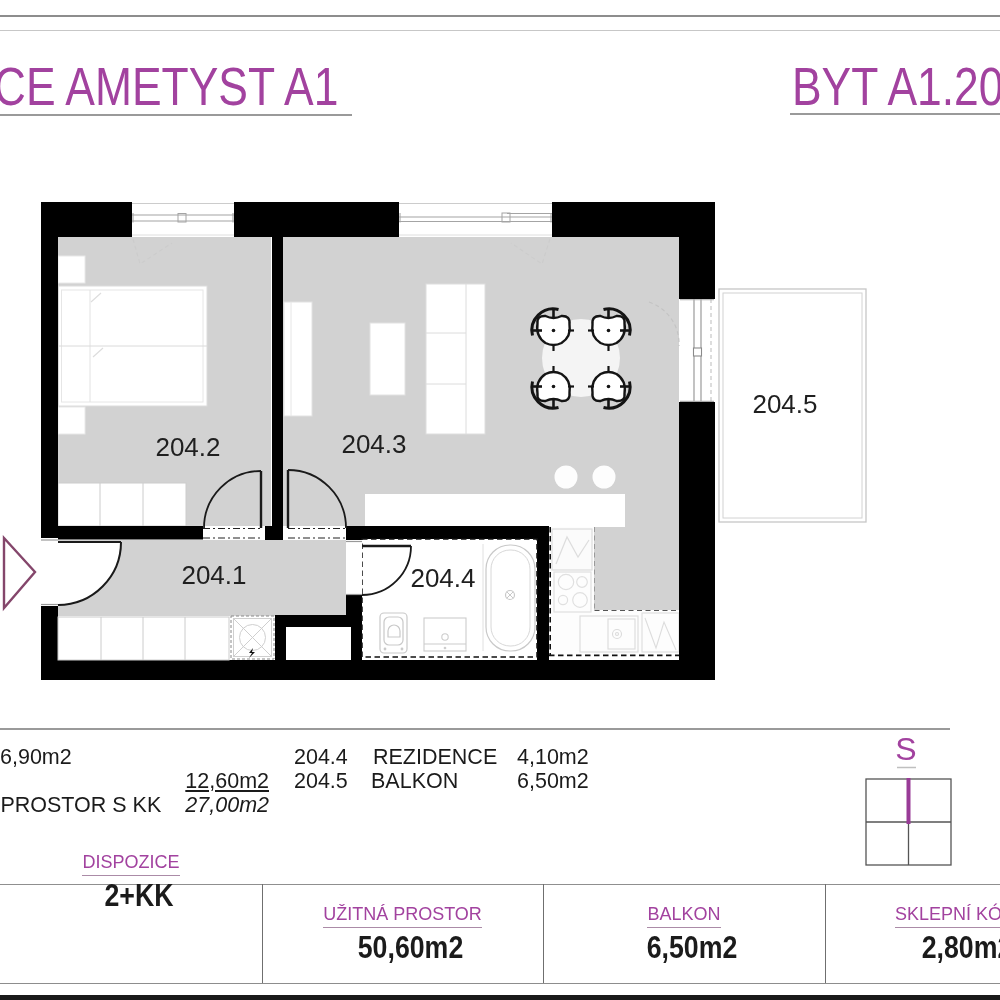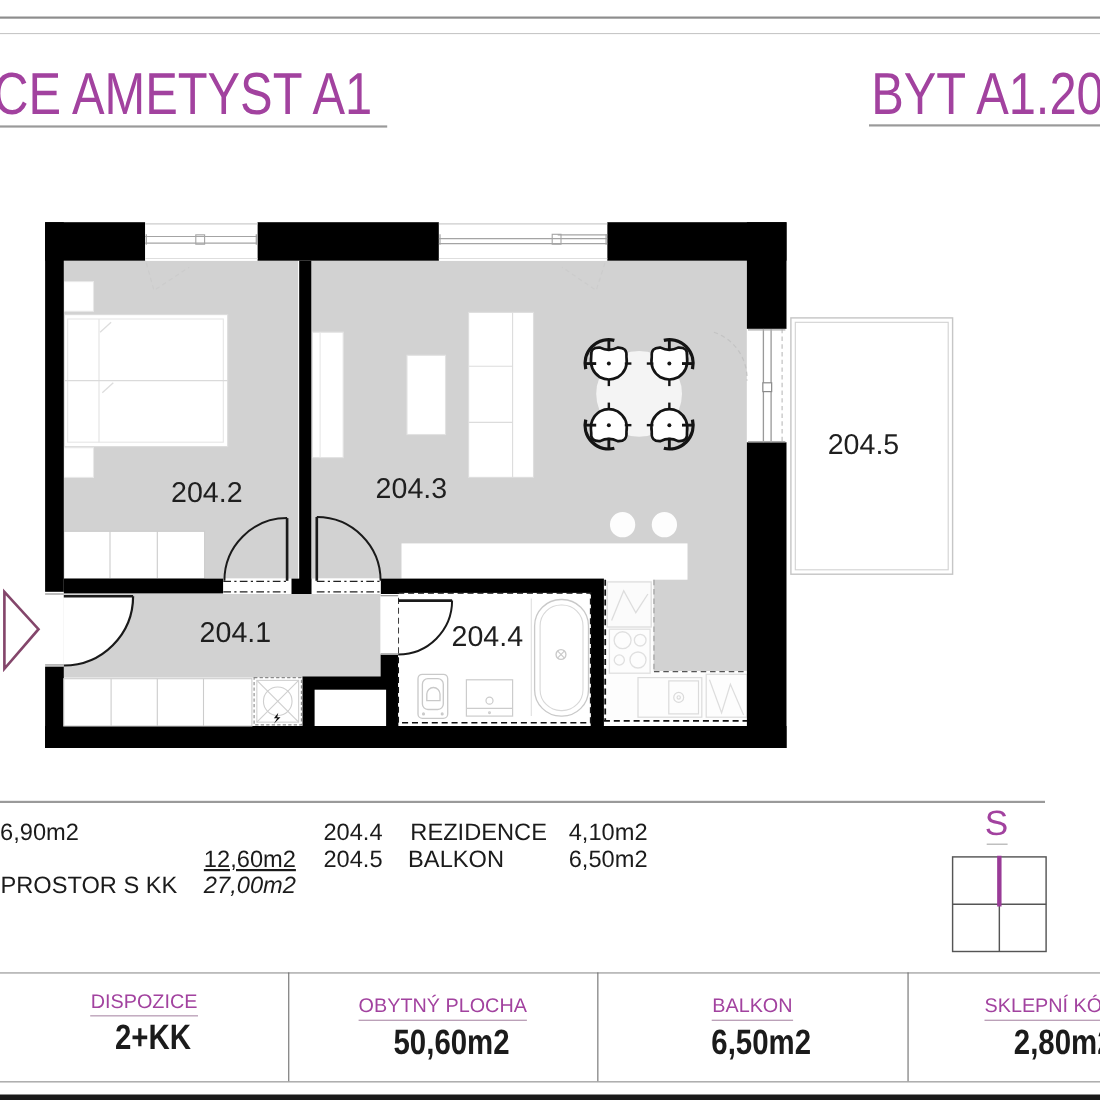--- a/index.html
+++ b/index.html
@@ -323,27 +323,27 @@
   <div class="abs" style="left:262px;top:884px;width:1.4px;height:99px;background:#6f6f6f;"></div>
 
   <div class="abs" style="left:543px;top:884px;width:1.4px;height:99px;background:#6f6f6f;"></div>
 
   <div class="abs" style="left:825px;top:884px;width:1.4px;height:99px;background:#6f6f6f;"></div>
 
   <div class="abs" style="left:0;top:982.5px;width:1000px;height:1.6px;background:#8d8d8d;"></div>
 
   <div class="abs" style="left:0;top:994.5px;width:1000px;height:5.5px;background:#1a1a1a;"></div>
 
-  <div class="abs" style="left:0;top:900px;width:262px;text-align:center;">
+  <div class="abs" style="left:0;top:852px;width:262px;text-align:center;">
     <span style="font-size:18px;color:#a2429f;border-bottom:1.5px solid #ab8ba7;padding-bottom:3px;">DISPOZICE</span>
     <div style="font-size:32px;font-weight:700;color:#1b1b1b;margin-top:4px;transform:scaleX(0.835);position:relative;left:8px;">2+KK</div>
   </div>
 
   <div class="abs" style="left:262px;top:904px;width:281px;text-align:center;">
-    <span style="font-size:18px;color:#a2429f;border-bottom:1.5px solid #ab8ba7;padding-bottom:3px;">OBYTNÝ PLOCHA</span>
+    <span style="font-size:18px;color:#a2429f;border-bottom:1.5px solid #ab8ba7;padding-bottom:3px;">UŽITNÁ PROSTOR</span>
     <div style="font-size:32px;font-weight:700;color:#1b1b1b;margin-top:4px;transform:scaleX(0.835);position:relative;left:8px;">50,60m2</div>
   </div>
 
   <div class="abs" style="left:543px;top:904px;width:282px;text-align:center;">
     <span style="font-size:18px;color:#a2429f;border-bottom:1.5px solid #ab8ba7;padding-bottom:3px;">BALKON</span>
     <div style="font-size:32px;font-weight:700;color:#1b1b1b;margin-top:4px;transform:scaleX(0.835);position:relative;left:8px;">6,50m2</div>
   </div>
 
   <div class="abs" style="left:825px;top:904px;width:268px;text-align:center;">
     <span style="font-size:18px;color:#a2429f;border-bottom:1.5px solid #ab8ba7;padding-bottom:3px;">SKLEPNÍ KÓJE</span>

